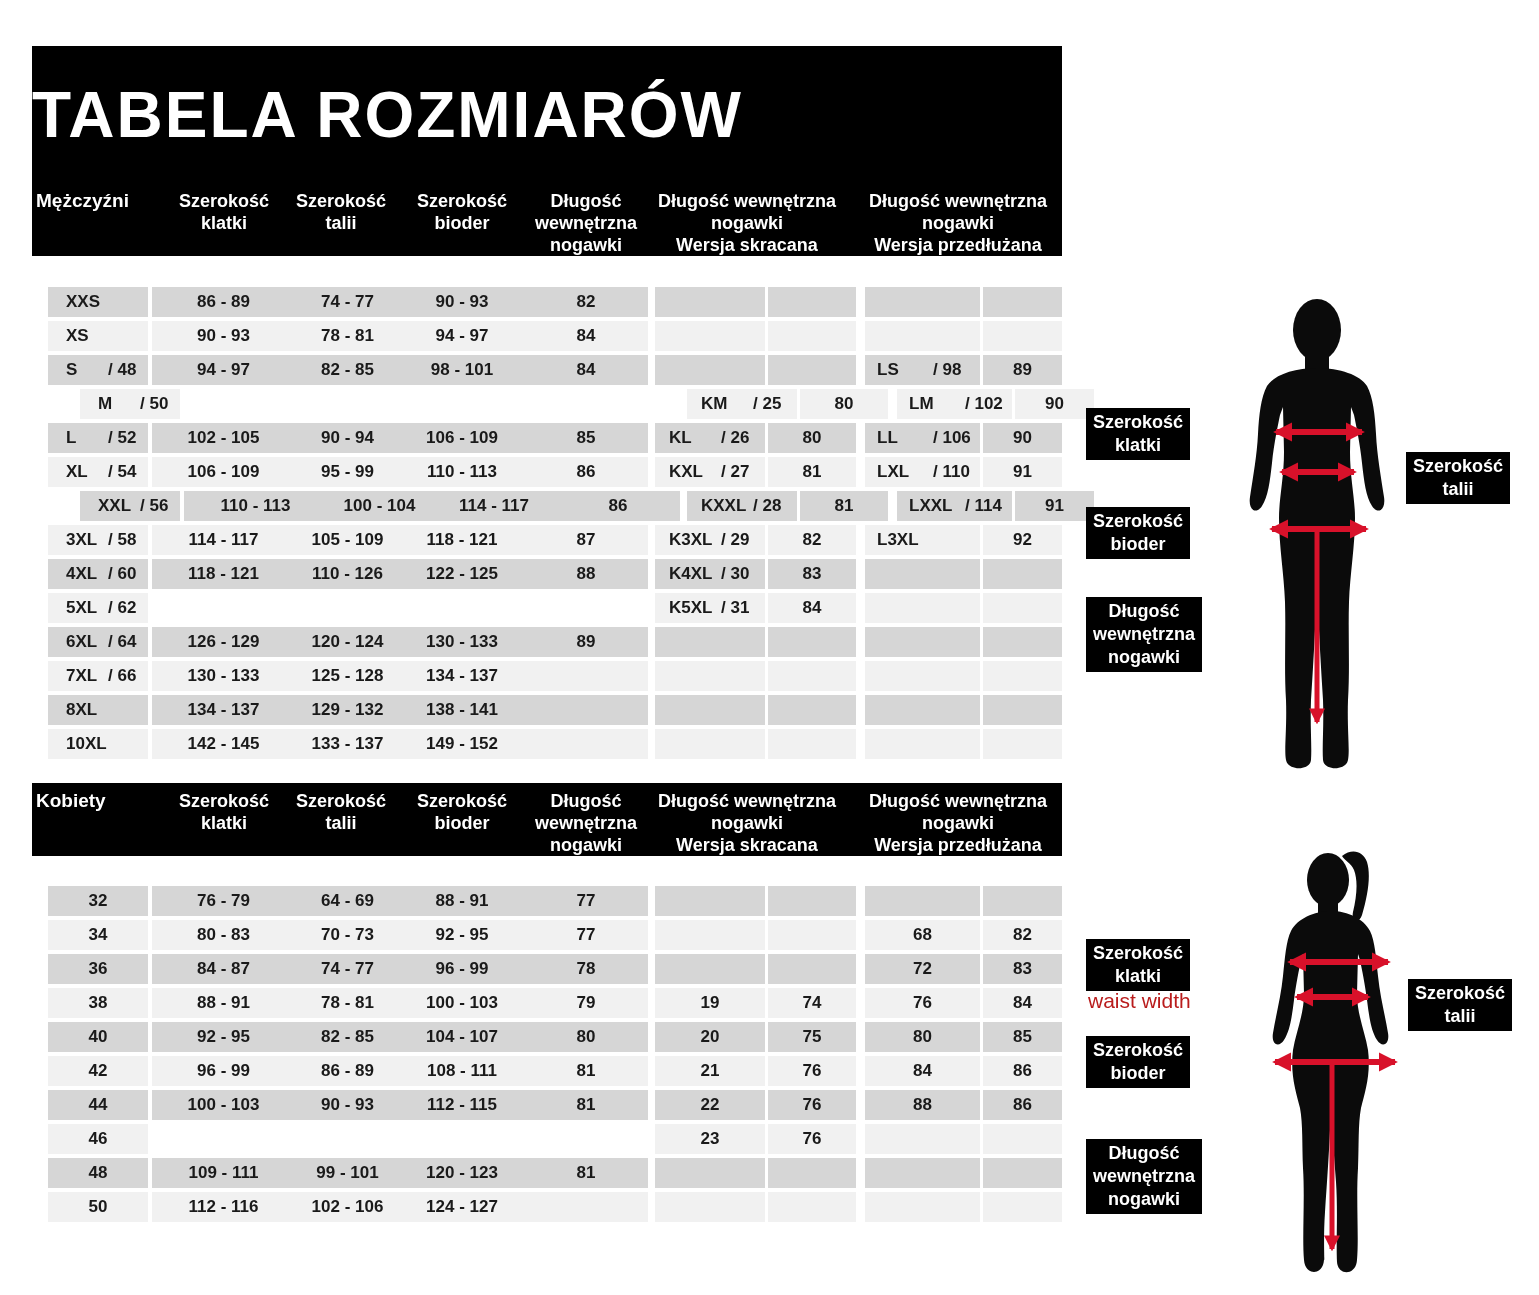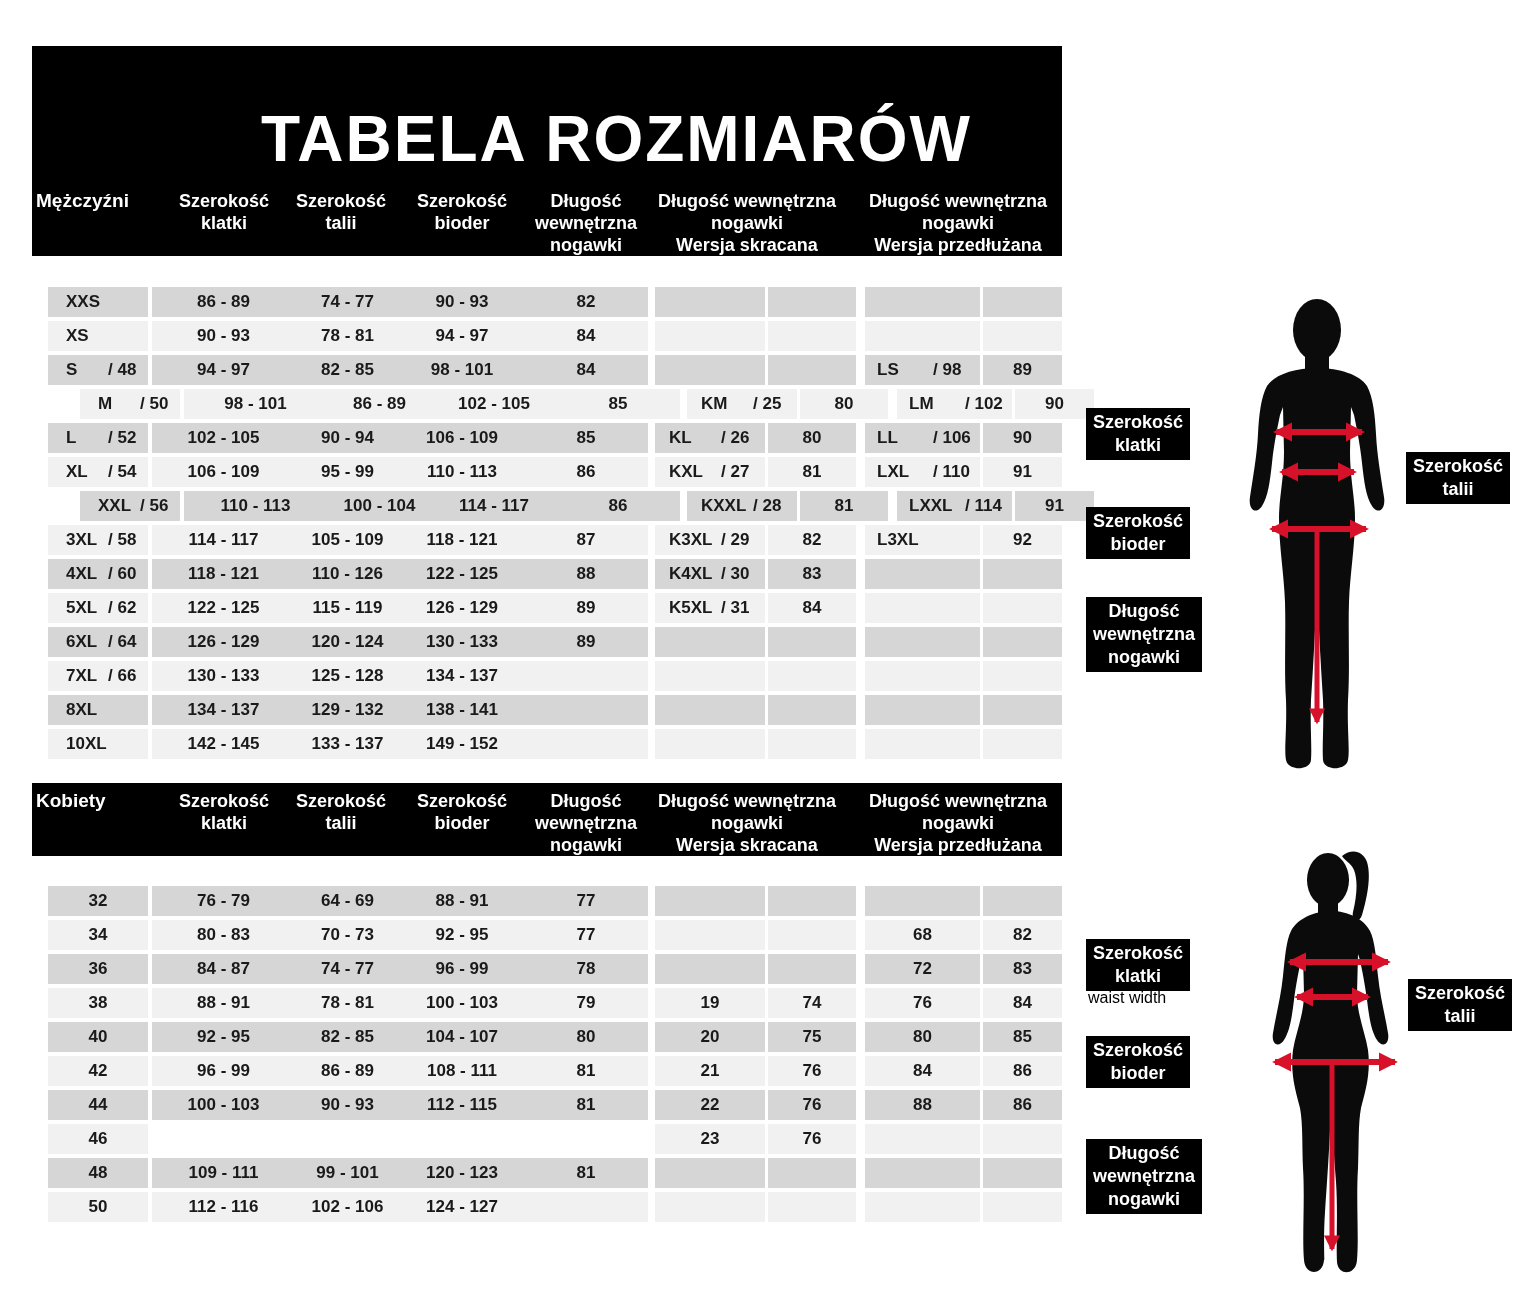--- a/index.html
+++ b/index.html
@@ -1,21 +1,21 @@
 <!DOCTYPE html>
 <html><head>
 <meta charset="utf-8">
 <style>
   html,body{margin:0;padding:0;background:#fff;}
   .page{position:relative;width:1539px;height:1295px;background:#ffffff;overflow:hidden;
         font-family:"Liberation Sans","DejaVu Sans",sans-serif;color:#1a1a1a;}
   .banner{position:absolute;left:32px;width:1030px;background:#000;color:#fff;}
   .banner-men{top:46px;height:210px;}
   .banner-women{top:783px;height:73px;}
-  .title{position:absolute;left:0;top:56px;width:940px;text-align:right;
+  .title{position:absolute;left:0;top:32px;width:940px;text-align:left;
          font-size:64px;font-weight:bold;letter-spacing:2px;white-space:nowrap;}
   .bh{position:absolute;font-size:18px;font-weight:bold;line-height:22px;text-align:center;}
   .banner-men .bh{top:144px;}
   .banner-women .bh{top:7px;}
   .h-gender{left:4px;width:130px;text-align:left;font-size:19px;}
   .h-chest{left:92px;width:200px;}
   .h-waist{left:209px;width:200px;}
   .h-hips{left:330px;width:200px;}
   .h-inseam{left:454px;width:200px;}
   .h-short{left:605px;width:220px;}
@@ -36,21 +36,21 @@
   .c-scode .kcode{display:inline-block;min-width:52px;}
   .c-sval{left:768px;width:88px;}
   .c-lcode{left:865px;width:115px;box-sizing:border-box;}
   .c-lcode.men{padding-left:12px;}
   .c-lcode .lcode{display:inline-block;min-width:56px;}
   .c-lval{left:983px;width:79px;}
   .center{text-align:center;}
   .fig{position:absolute;}
   .fig-label{position:absolute;background:#000;color:#fff;font-weight:bold;font-size:18px;
              line-height:23px;text-align:center;padding:3px 7px;white-space:nowrap;}
-  .plain-label{position:absolute;color:#000000;font-size:16px;font-weight:normal;white-space:nowrap;}
+  .plain-label{position:absolute;color:#b91c1c;font-size:21px;font-weight:normal;white-space:nowrap;}
   .arr{stroke:#d8112a;stroke-width:6;}
   .arrv{stroke:#d8112a;stroke-width:5;}
 </style>
 </head>
 <body>
 
 <div class="page">
 
   <div class="banner banner-men">
     <div class="title">TABELA ROZMIARÓW</div>
@@ -104,21 +104,20 @@
       <div class="row dark" style="top: 68px;">
         <div class="cell c-size men"><span class="code">S</span><span class="salt">/ 48</span></div>
         <div class="cell c-nums"><span class="num n-chest">94 - 97</span><span class="num n-waist">82 - 85</span><span class="num n-hips">98 - 101</span><span class="num n-inseam">84</span></div>
         <div class="cell c-scode men"></div>
         <div class="cell c-sval center"></div>
         <div class="cell c-lcode men"><span class="lcode">LS</span><span class="lalt">/ 98</span></div>
         <div class="cell c-lval center">89</div>
       </div>
       <div class="row light" style="top: 102px; margin-left: 32px;">
         <div class="cell c-size men"><span class="code">M</span><span class="salt">/ 50</span></div>
-        <div class="cell c-nums"><span class="num n-chest">98 - 101</span><span class="num n-waist">86 - 89</span><span class="num n-hips">102 - 105</span><span class="num n-inseam">85</span></div>
         <div class="cell c-scode men"><span class="kcode">KM</span><span class="kalt">/ 25</span></div>
         <div class="cell c-sval center">80</div>
         <div class="cell c-lcode men"><span class="lcode">LM</span><span class="lalt">/ 102</span></div>
         <div class="cell c-lval center">90</div>
       </div>
       <div class="row dark" style="top: 136px;">
         <div class="cell c-size men"><span class="code">L</span><span class="salt">/ 52</span></div>
         <div class="cell c-nums"><span class="num n-chest">102 - 105</span><span class="num n-waist">90 - 94</span><span class="num n-hips">106 - 109</span><span class="num n-inseam">85</span></div>
         <div class="cell c-scode men"><span class="kcode">KL</span><span class="kalt">/ 26</span></div>
         <div class="cell c-sval center">80</div>
@@ -152,21 +151,20 @@
       <div class="row dark" style="top: 272px;">
         <div class="cell c-size men"><span class="code">4XL</span><span class="salt">/ 60</span></div>
         <div class="cell c-nums"><span class="num n-chest">118 - 121</span><span class="num n-waist">110 - 126</span><span class="num n-hips">122 - 125</span><span class="num n-inseam">88</span></div>
         <div class="cell c-scode men"><span class="kcode">K4XL</span><span class="kalt">/ 30</span></div>
         <div class="cell c-sval center">83</div>
         <div class="cell c-lcode men"></div>
         <div class="cell c-lval center"></div>
       </div>
       <div class="row light" style="top: 306px;">
         <div class="cell c-size men"><span class="code">5XL</span><span class="salt">/ 62</span></div>
-        <div class="cell c-nums"><span class="num n-chest">122 - 125</span><span class="num n-waist">115 - 119</span><span class="num n-hips">126 - 129</span><span class="num n-inseam">89</span></div>
         <div class="cell c-scode men"><span class="kcode">K5XL</span><span class="kalt">/ 31</span></div>
         <div class="cell c-sval center">84</div>
         <div class="cell c-lcode men"></div>
         <div class="cell c-lval center"></div>
       </div>
       <div class="row dark" style="top: 340px;">
         <div class="cell c-size men"><span class="code">6XL</span><span class="salt">/ 64</span></div>
         <div class="cell c-nums"><span class="num n-chest">126 - 129</span><span class="num n-waist">120 - 124</span><span class="num n-hips">130 - 133</span><span class="num n-inseam">89</span></div>
         <div class="cell c-scode men"></div>
         <div class="cell c-sval center"></div>

